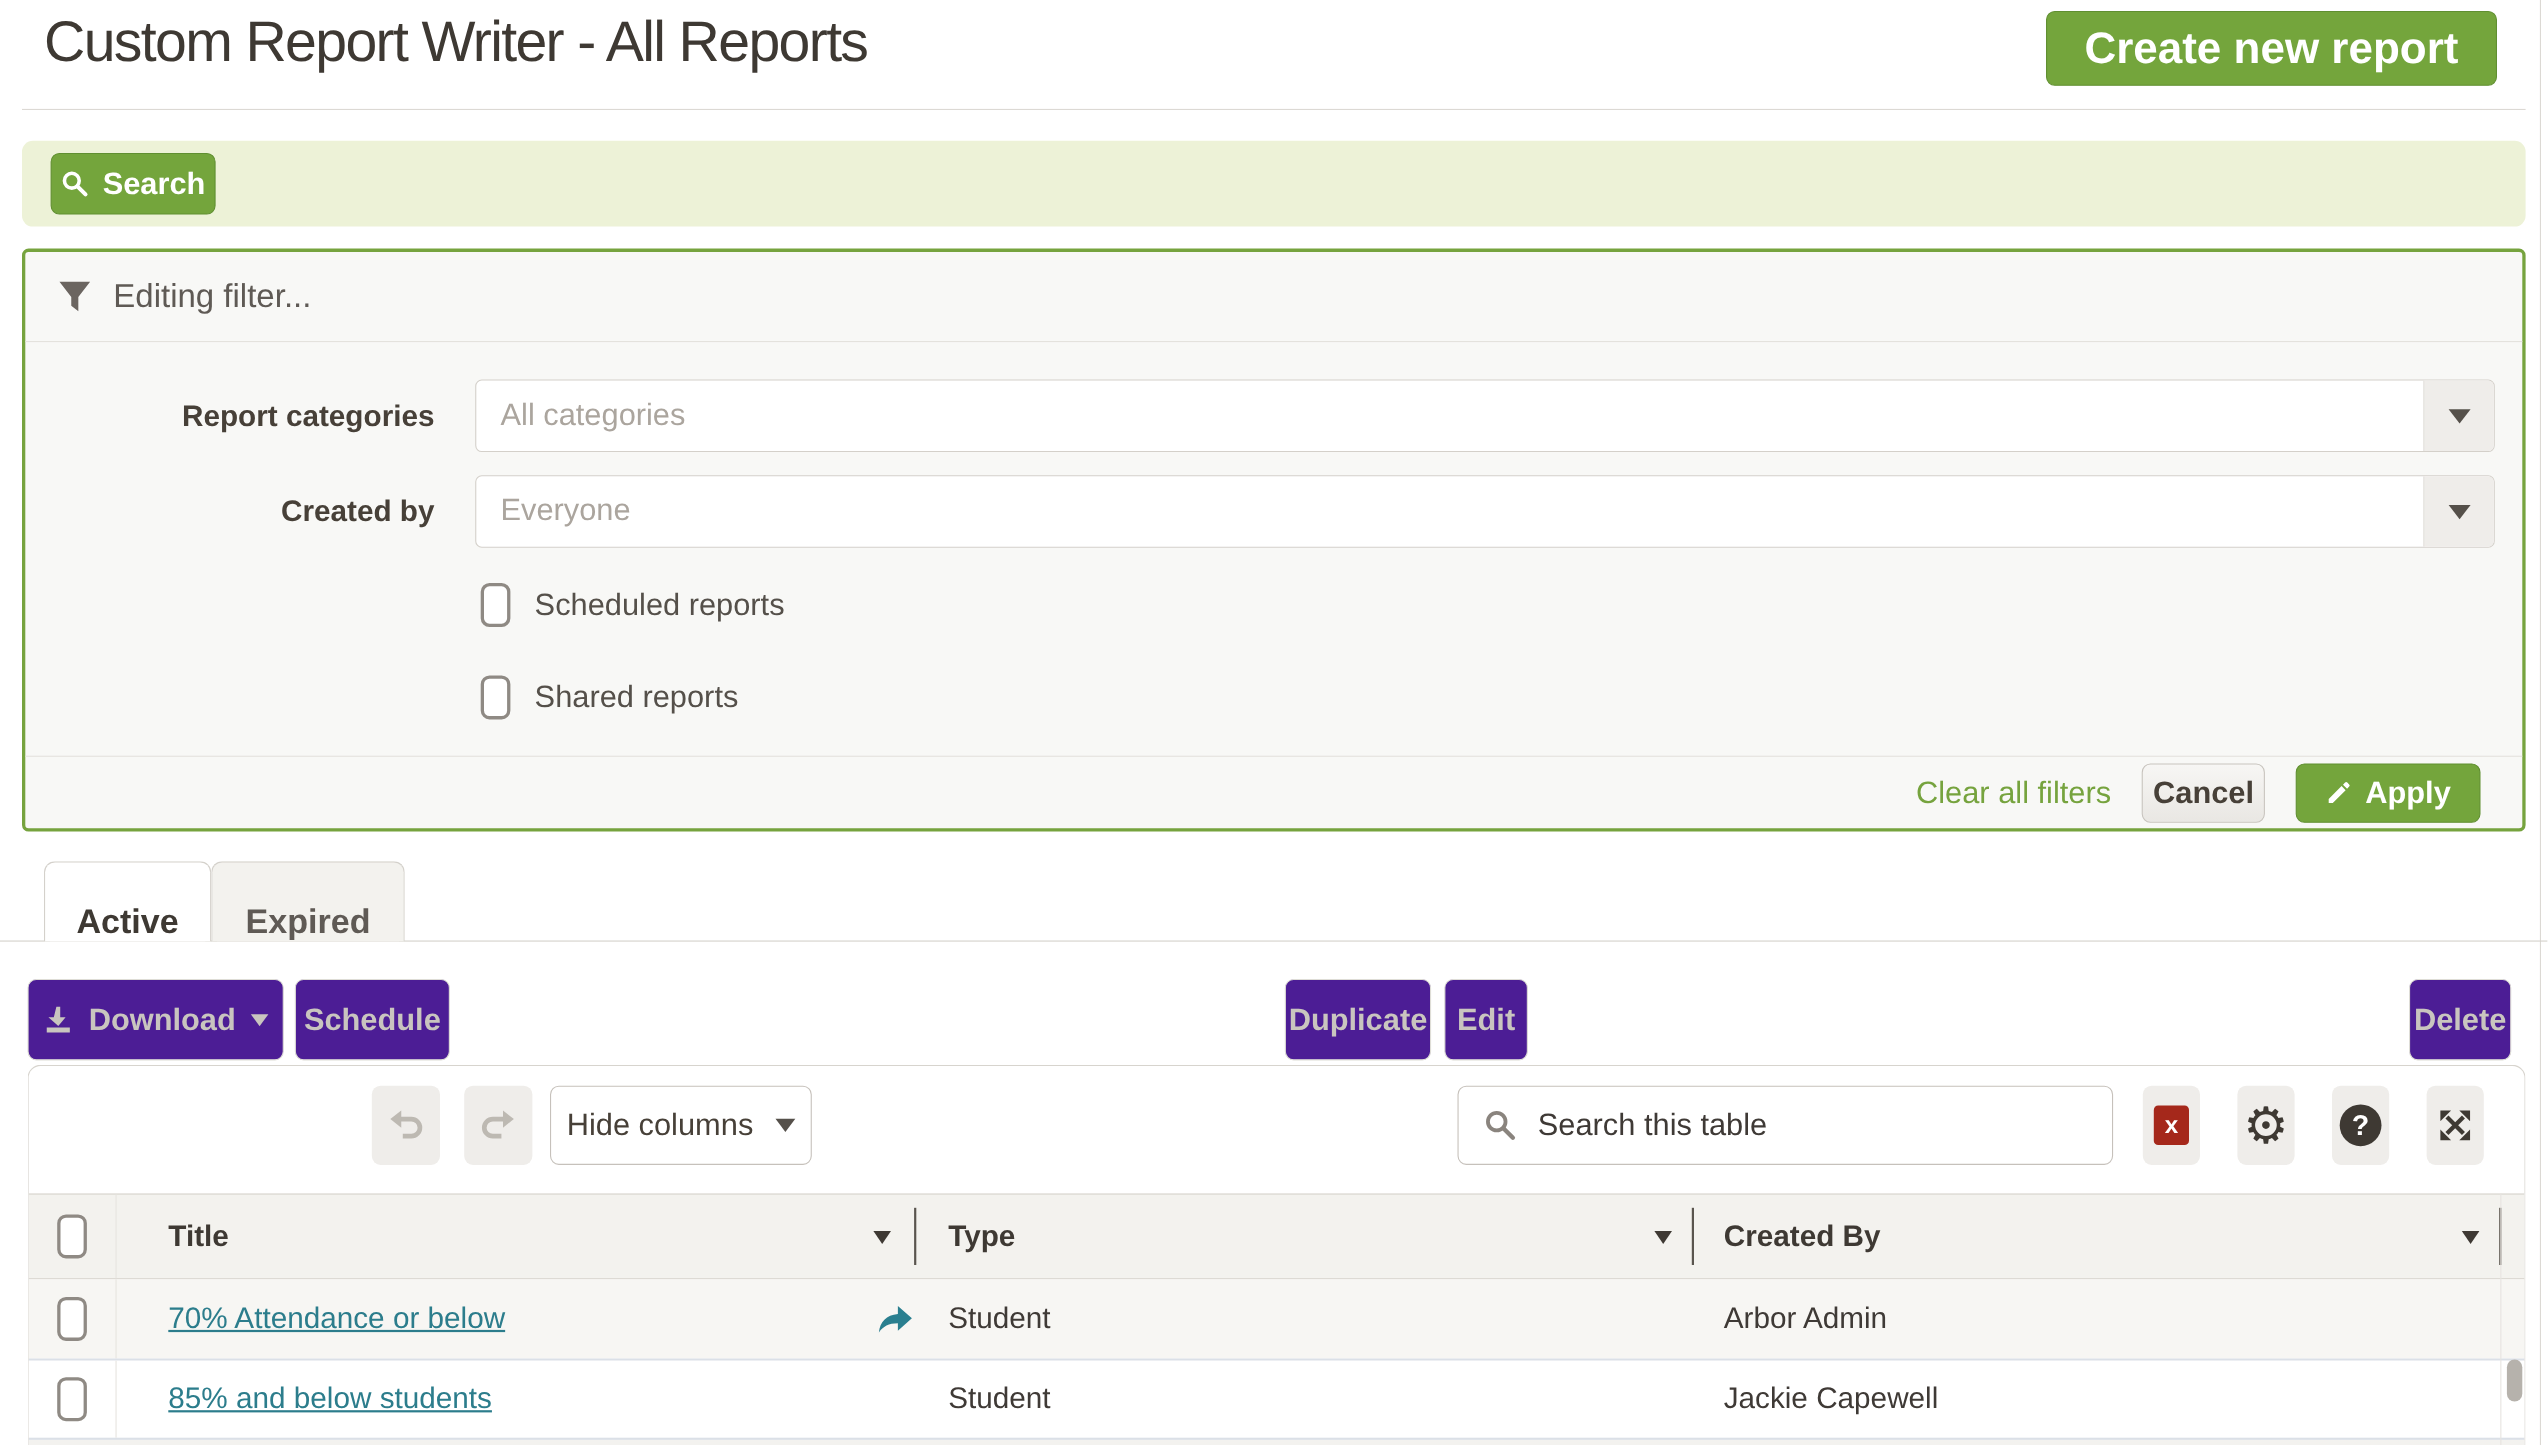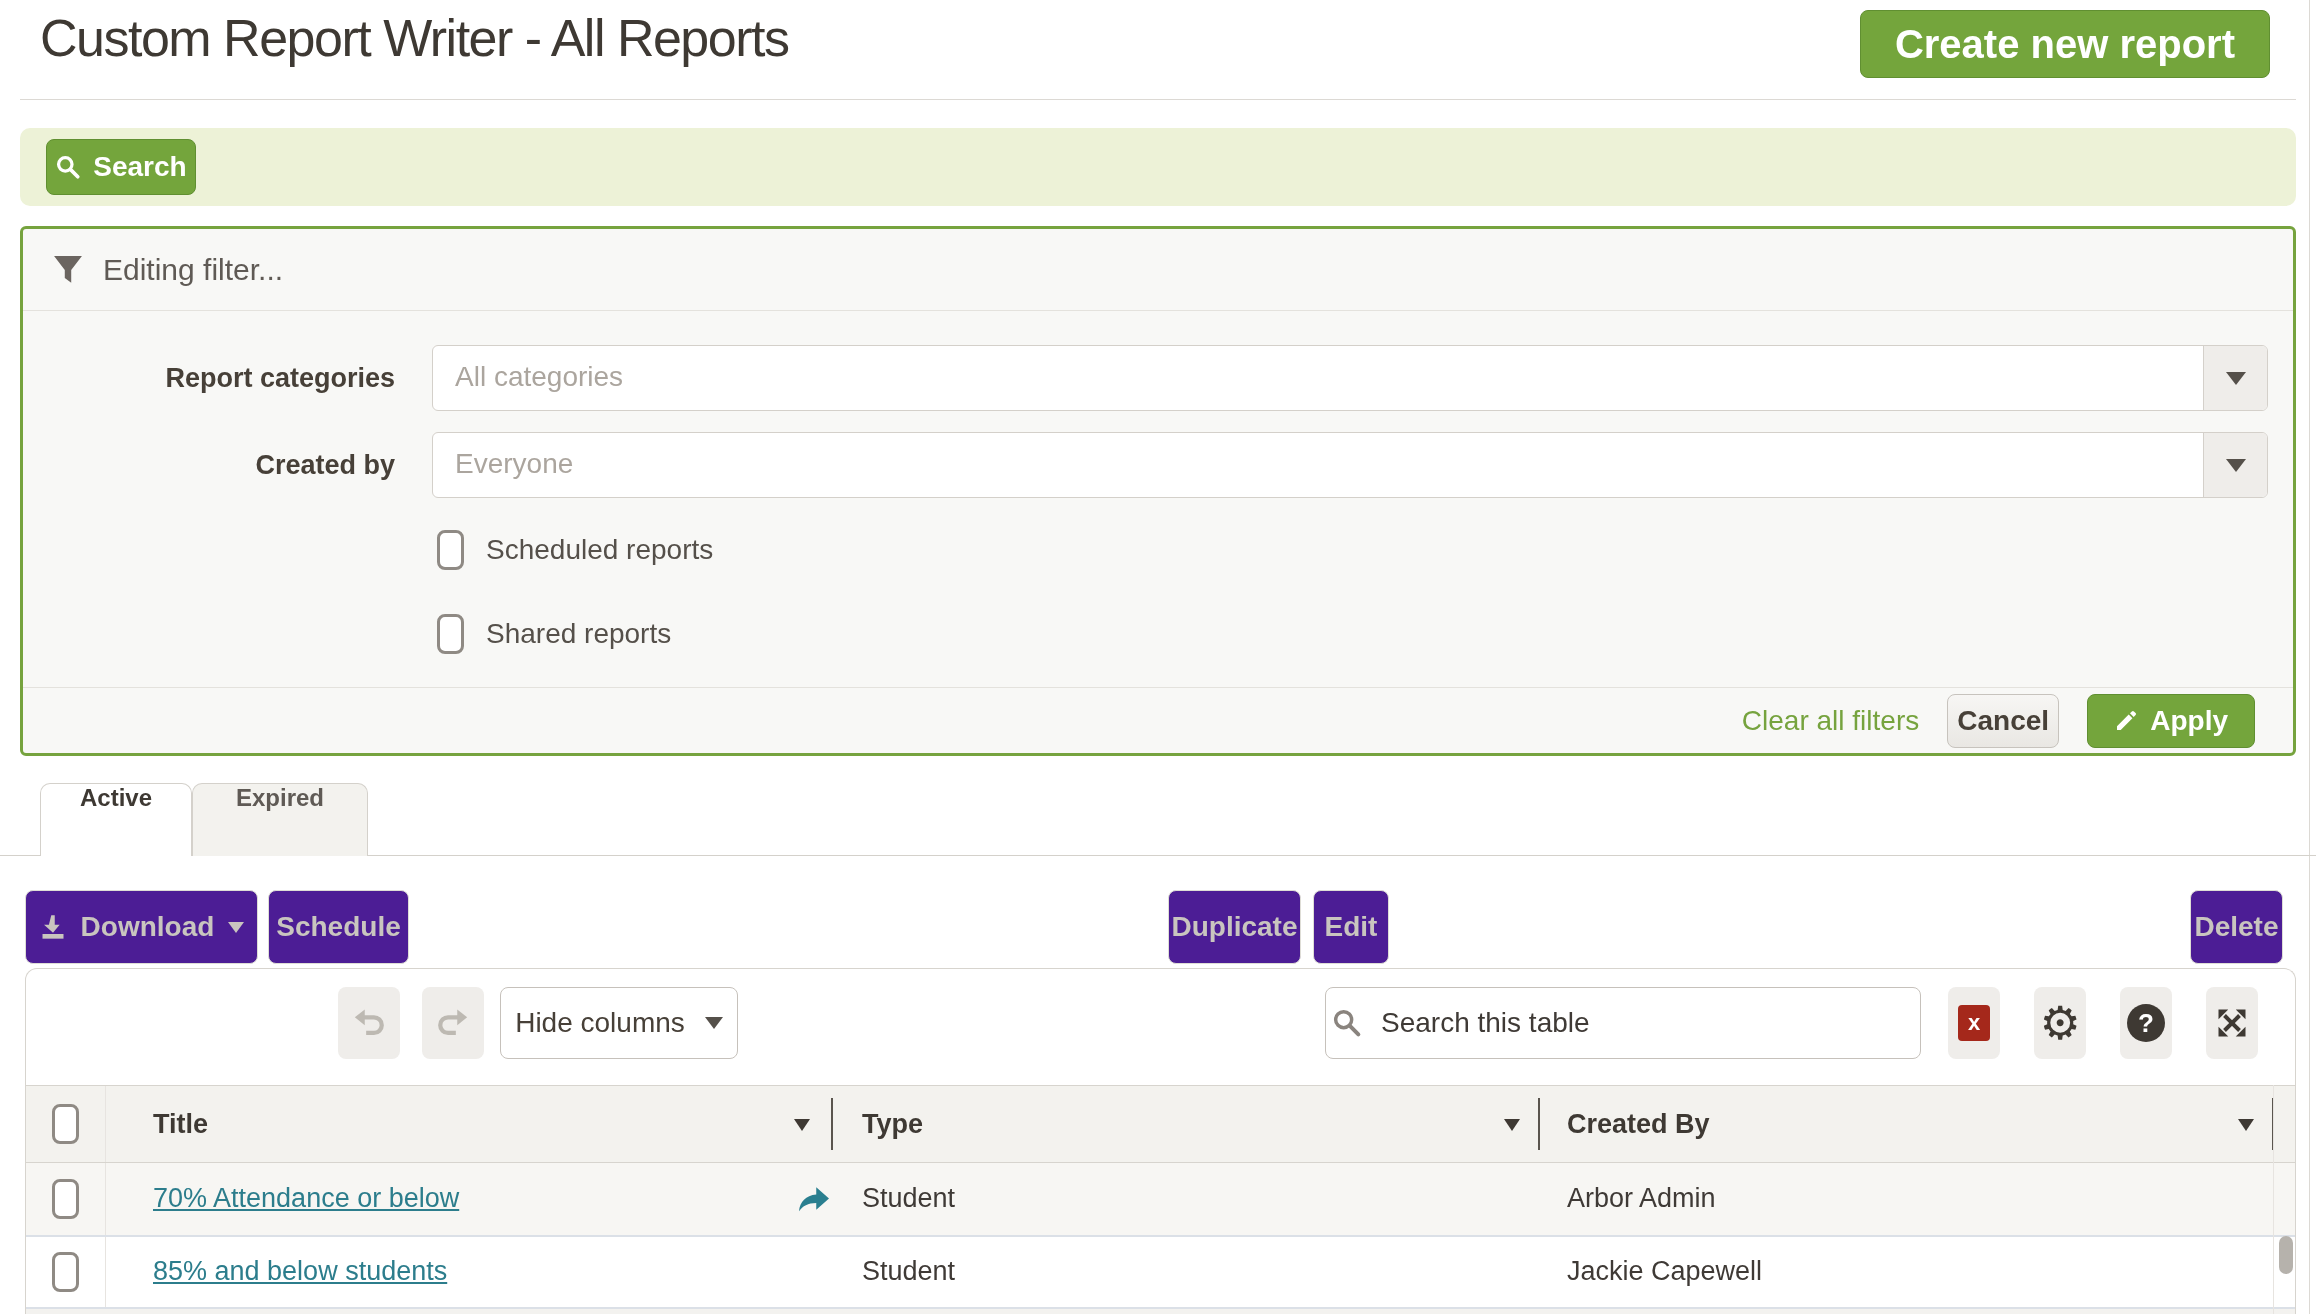--- a/index.html
+++ b/index.html
@@ -45,22 +45,22 @@
   .cbx-label { font-size:28px; color:#55504a; cursor:pointer; }
   .fp-footer { position:absolute; bottom:0; left:0; width:100%; height:66px; border-top:1px solid #e4e2dd;
     display:flex; align-items:center; justify-content:flex-end; gap:28px; padding-right:38px; }
   .clear-link { font-size:28px; color:#76a33e; cursor:pointer; }
   .btn-cancel { width:112px; height:54px; background:linear-gradient(#f7f6f4,#e9e7e3);
     border:1px solid #c7c3bd; border-radius:8px; font-size:28px; font-weight:bold; color:#474038;
     display:flex; align-items:center; justify-content:center; cursor:pointer; }
   .btn-apply { height:54px; padding:0 26px; font-size:28px; }
 
   
-  .tab { position:absolute; top:783px; height:73px; display:flex; align-items:flex-start; justify-content:center;
-    font-size:24px; font-weight:bold; border:1px solid #d4d1cb; border-bottom:none;
+  .tab { position:absolute; top:783px; height:73px; display:flex; align-items:flex-end; justify-content:center;
+    font-size:31px; font-weight:bold; border:1px solid #d4d1cb; border-bottom:none;
     border-radius:10px 10px 0 0; cursor:pointer; z-index:2; }
   .tab-active { left:40px; width:152px; background:#fff; color:#3e3933; }
   .tab-inactive { left:192px; width:176px; background:#f3f2ee; color:#5f5a55; }
   .tabs-line { position:absolute; left:0; top:855px; width:2316px; height:1px; background:#d4d1cb; z-index:1; }
 
   
   .act-btn { position:absolute; top:890px; height:74px; background:#4c1d95; border:1px solid #deddd6;
     border-radius:8px; color:#c9c5bf; font-size:28px; font-weight:bold;
     display:flex; align-items:center; justify-content:center; gap:14px; }
   .car-dis { width:0; height:0; border-left:8px solid transparent; border-right:8px solid transparent;
@@ -72,21 +72,21 @@
   .bulk { position:absolute; left:44px; top:16px; height:76px; display:flex; align-items:center; gap:14px;
     color:#b8b4ad; font-size:28px; font-weight:bold; cursor:pointer; }
   .car-mut { width:0; height:0; border-left:9px solid transparent; border-right:9px solid transparent;
     border-top:12px solid #b8b4ad; }
   .sq-btn { position:absolute; top:18px; height:72px; background:#efedea; border:none; border-radius:8px;
     display:flex; align-items:center; justify-content:center; cursor:pointer; }
   .hide-cols { position:absolute; left:474px; top:18px; width:238px; height:72px; background:#fff;
     border:1px solid #c6c1bb; border-radius:8px; display:flex; align-items:center; justify-content:center;
     gap:20px; font-size:28px; color:#474038; cursor:pointer; }
   .tbl-search { position:absolute; left:1299px; top:18px; width:596px; height:72px; background:#fff;
-    border:1px solid #c6c1bb; border-radius:8px; display:flex; align-items:center; padding-left:5px; gap:18px; }
+    border:1px solid #c6c1bb; border-radius:8px; display:flex; align-items:center; padding-left:22px; gap:18px; }
   .tbl-search input { border:none; outline:none; flex:1; font-size:28px; color:#3f3a36;
     font-family:"Liberation Sans",sans-serif; background:transparent; }
   .tbl-search input::placeholder { color:#3f3a36; opacity:1; }
   .excel-chip { width:32px; height:36px; background:#a5281b; border-radius:4px; color:#fff;
     font-size:22px; font-weight:bold; display:flex; align-items:center; justify-content:center; }
   .gear-glyph { font-family:"DejaVu Sans",sans-serif; font-size:46px; color:#3e3933; line-height:1; }
   .help-chip { width:38px; height:38px; border-radius:50%; background:#3e3933; color:#fff;
     font-size:26px; font-weight:bold; display:flex; align-items:center; justify-content:center; }
 
   .thead { position:absolute; left:0; top:116px; width:2269px; height:78px; background:#f3f2ee;

